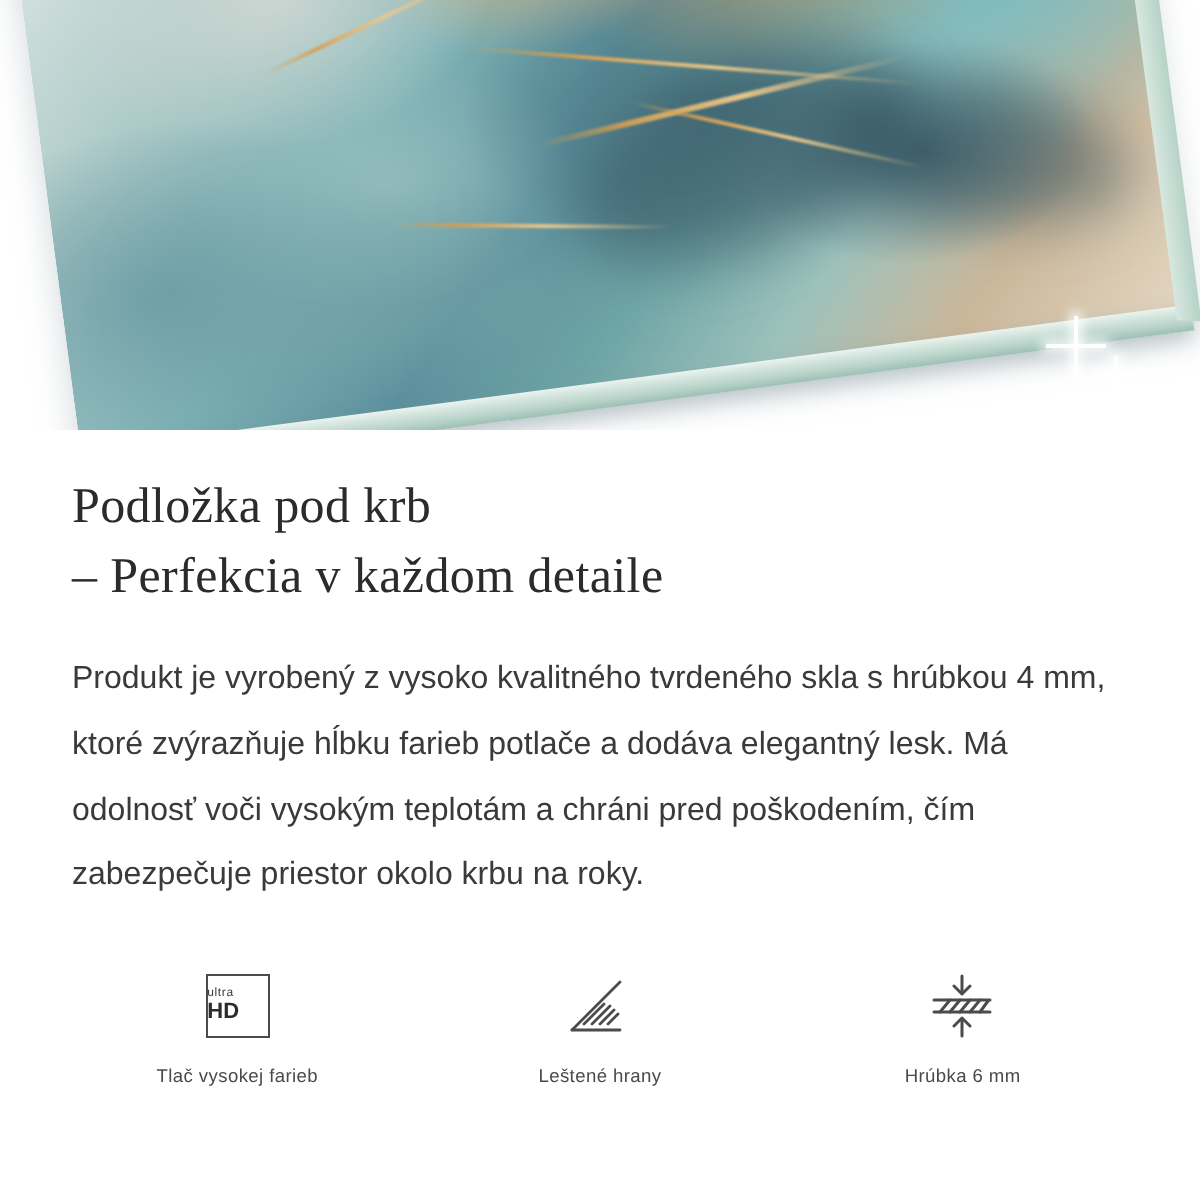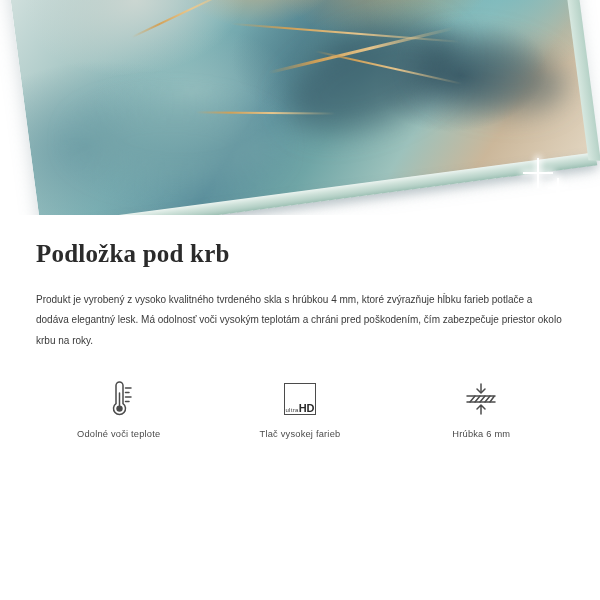--- a/index.html
+++ b/index.html
@@ -113,28 +113,28 @@
 
   
   .content {
     padding: 22px 36px 0 36px;
   }
   .headline {
     font-family: "Liberation Serif", serif;
     font-size: 25px;
     line-height: 1.38;
     color: #2b2b2b;
-    font-weight: 700;
+    font-weight: 400;
     margin: 0 0 18px 0;
     letter-spacing: 0.2px;
   }
   .headline .line2 { display: block; }
   .body-text {
     font-family: "Liberation Sans", sans-serif;
-    font-size: 10px;
+    font-size: 16px;
     line-height: 2.05;
     color: #3a3a3a;
     margin: 0;
     max-width: 534px;
   }
 
   
   .features {
     display: grid;
     grid-template-columns: repeat(3, 1fr);
@@ -159,21 +159,22 @@
     font-size: 9.3px;
     color: #4a4a4a;
     letter-spacing: 0.2px;
     text-align: center;
   }
   .hd-box {
     width: 30px;
     height: 30px;
     border: 1.6px solid #4b4b4b;
     display: flex;
-    align-items: flex-end;
+    flex-direction: column;
+    align-items: flex-start;
     justify-content: center;
     line-height: 1;
   }
   .hd-top {
     font-size: 6px;
     letter-spacing: 0.3px;
     color: #3a3a3a;
     margin-bottom: 1px;
   }
   .hd-bottom {
@@ -203,53 +204,53 @@
       <div class="glass-edge"></div>
       <div class="glass-edge-side"></div>
     </div>
     <div class="sparkle sp1"></div>
     <div class="sparkle sp2"></div>
   </div>
 
   <div class="content">
     <h1 class="headline">
       <span>Podložka pod krb</span>
+      <span class="line2">– Perfekcia v každom detaile</span>
     </h1>
     <p class="body-text">Produkt je vyrobený z vysoko kvalitného tvrdeného skla s hrúbkou 4 mm, ktoré zvýrazňuje hĺbku farieb potlače a dodáva elegantný lesk. Má odolnosť voči vysokým teplotám a chráni pred poškodením, čím zabezpečuje priestor okolo krbu na roky.</p>
   </div>
 
   <div class="features">
 
-    <div class="feature">
-      <div class="feature-icon">
-        <svg width="34" height="40" viewBox="0 0 34 40" fill="none" stroke="#4b4b4b" stroke-width="1.5" stroke-linecap="round">
-          <path d="M14 6.5a3.5 3.5 0 0 1 7 0v18.2a6 6 0 1 1-7 0z"></path>
-          <line x1="17.5" y1="14" x2="17.5" y2="27"></line>
-          <circle cx="17.5" cy="29.6" r="3.2" fill="#4b4b4b" stroke="none"></circle>
-          <line x1="23.5" y1="9" x2="29" y2="9"></line>
-          <line x1="23.5" y1="13.5" x2="27" y2="13.5"></line>
-          <line x1="23.5" y1="18" x2="29" y2="18"></line>
-          <line x1="23.5" y1="22.5" x2="27" y2="22.5"></line>
-        </svg>
-      </div>
-      <div class="feature-label">Odolné voči teplote</div>
-    </div>
 
     <div class="feature">
       <div class="feature-icon">
         <div class="hd-box">
           <span class="hd-top">ultra</span>
           <span class="hd-bottom">HD</span>
         </div>
       </div>
       <div class="feature-label">Tlač vysokej farieb</div>
     </div>
 
 
 
+    <div class="feature">
+      <div class="feature-icon">
+        <svg width="40" height="36" viewBox="0 0 40 36" fill="none" stroke="#4b4b4b" stroke-width="1.4" stroke-linecap="round">
+          <path d="M6 30 L30 6"></path>
+          <path d="M6 30 L30 30"></path>
+          <line x1="12" y1="27" x2="22" y2="17"></line>
+          <line x1="16" y1="27" x2="25" y2="18"></line>
+          <line x1="20" y1="27" x2="27" y2="20"></line>
+          <line x1="24" y1="27" x2="29" y2="22"></line>
+        </svg>
+      </div>
+      <div class="feature-label">Leštené hrany</div>
+    </div>
 
     <div class="feature">
       <div class="feature-icon">
         <svg width="40" height="40" viewBox="0 0 40 40" fill="none" stroke="#4b4b4b" stroke-width="1.5" stroke-linecap="round" stroke-linejoin="round">
           <line x1="20" y1="5" x2="20" y2="13"></line>
           <polyline points="16,10 20,14 24,10"></polyline>
           <line x1="6" y1="17" x2="34" y2="17"></line>
           <line x1="6" y1="23" x2="34" y2="23"></line>
           <line x1="9" y1="23" x2="14" y2="17"></line>
           <line x1="14" y1="23" x2="19" y2="17"></line>

